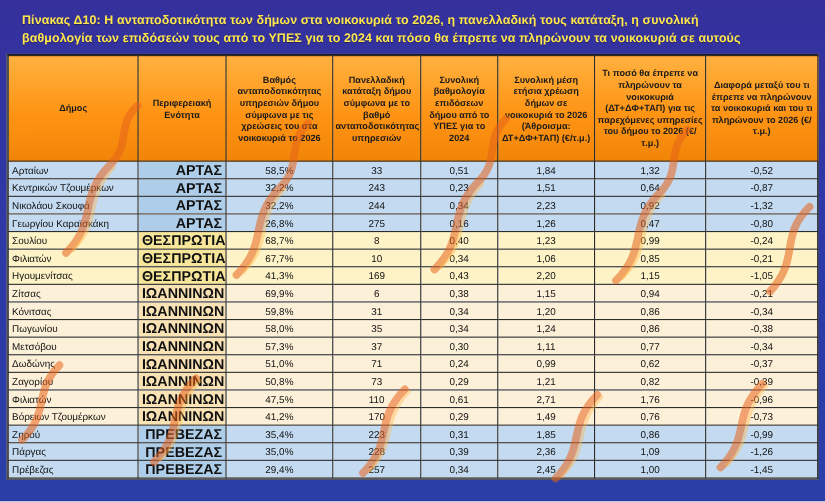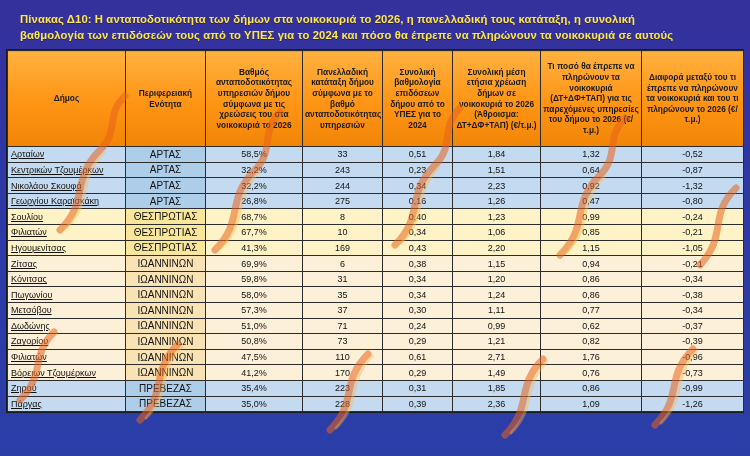--- a/index.html
+++ b/index.html
@@ -70,25 +70,25 @@
     font-size: 9px;
     color: #111111;
     height: 15.6px;
     padding: 0 3px;
     white-space: nowrap;
     overflow: hidden;
   }
   tbody td.name {
     text-align: left;
     font-weight: normal;
-    text-decoration: underline;
   }
   tbody td.unit {
-    text-align: center;
-    font-size: 10px;
+    text-align: right;
+    font-size: 13px;
+    font-weight: bold;
   }
   tbody td.num {
     text-align: center;
   }
   
   tr.g0 td { background: #c3daf0; }
   tr.g1 td { background: #fdf3c6; }
   tr.g2 td { background: #fdf0d8; }
   tr.g3 td { background: #c3daf0; }
   tr.g0 td.unit, tr.g3 td.unit { background: #aecde9; }
@@ -327,16 +327,26 @@
           <tr class="g3">
             <td class="name">Πάργας</td>
             <td class="unit">ΠΡΕΒΕΖΑΣ</td>
             <td class="num">35,0%</td>
             <td class="num">228</td>
             <td class="num">0,39</td>
             <td class="num">2,36</td>
             <td class="num">1,09</td>
             <td class="num">-1,26</td>
           </tr>
+          <tr class="g3">
+            <td class="name">Πρέβεζας</td>
+            <td class="unit">ΠΡΕΒΕΖΑΣ</td>
+            <td class="num">29,4%</td>
+            <td class="num">257</td>
+            <td class="num">0,34</td>
+            <td class="num">2,45</td>
+            <td class="num">1,00</td>
+            <td class="num">-1,45</td>
+          </tr>
         </tbody>
     </table>
   </div>
 </div>
 
 </body></html>

